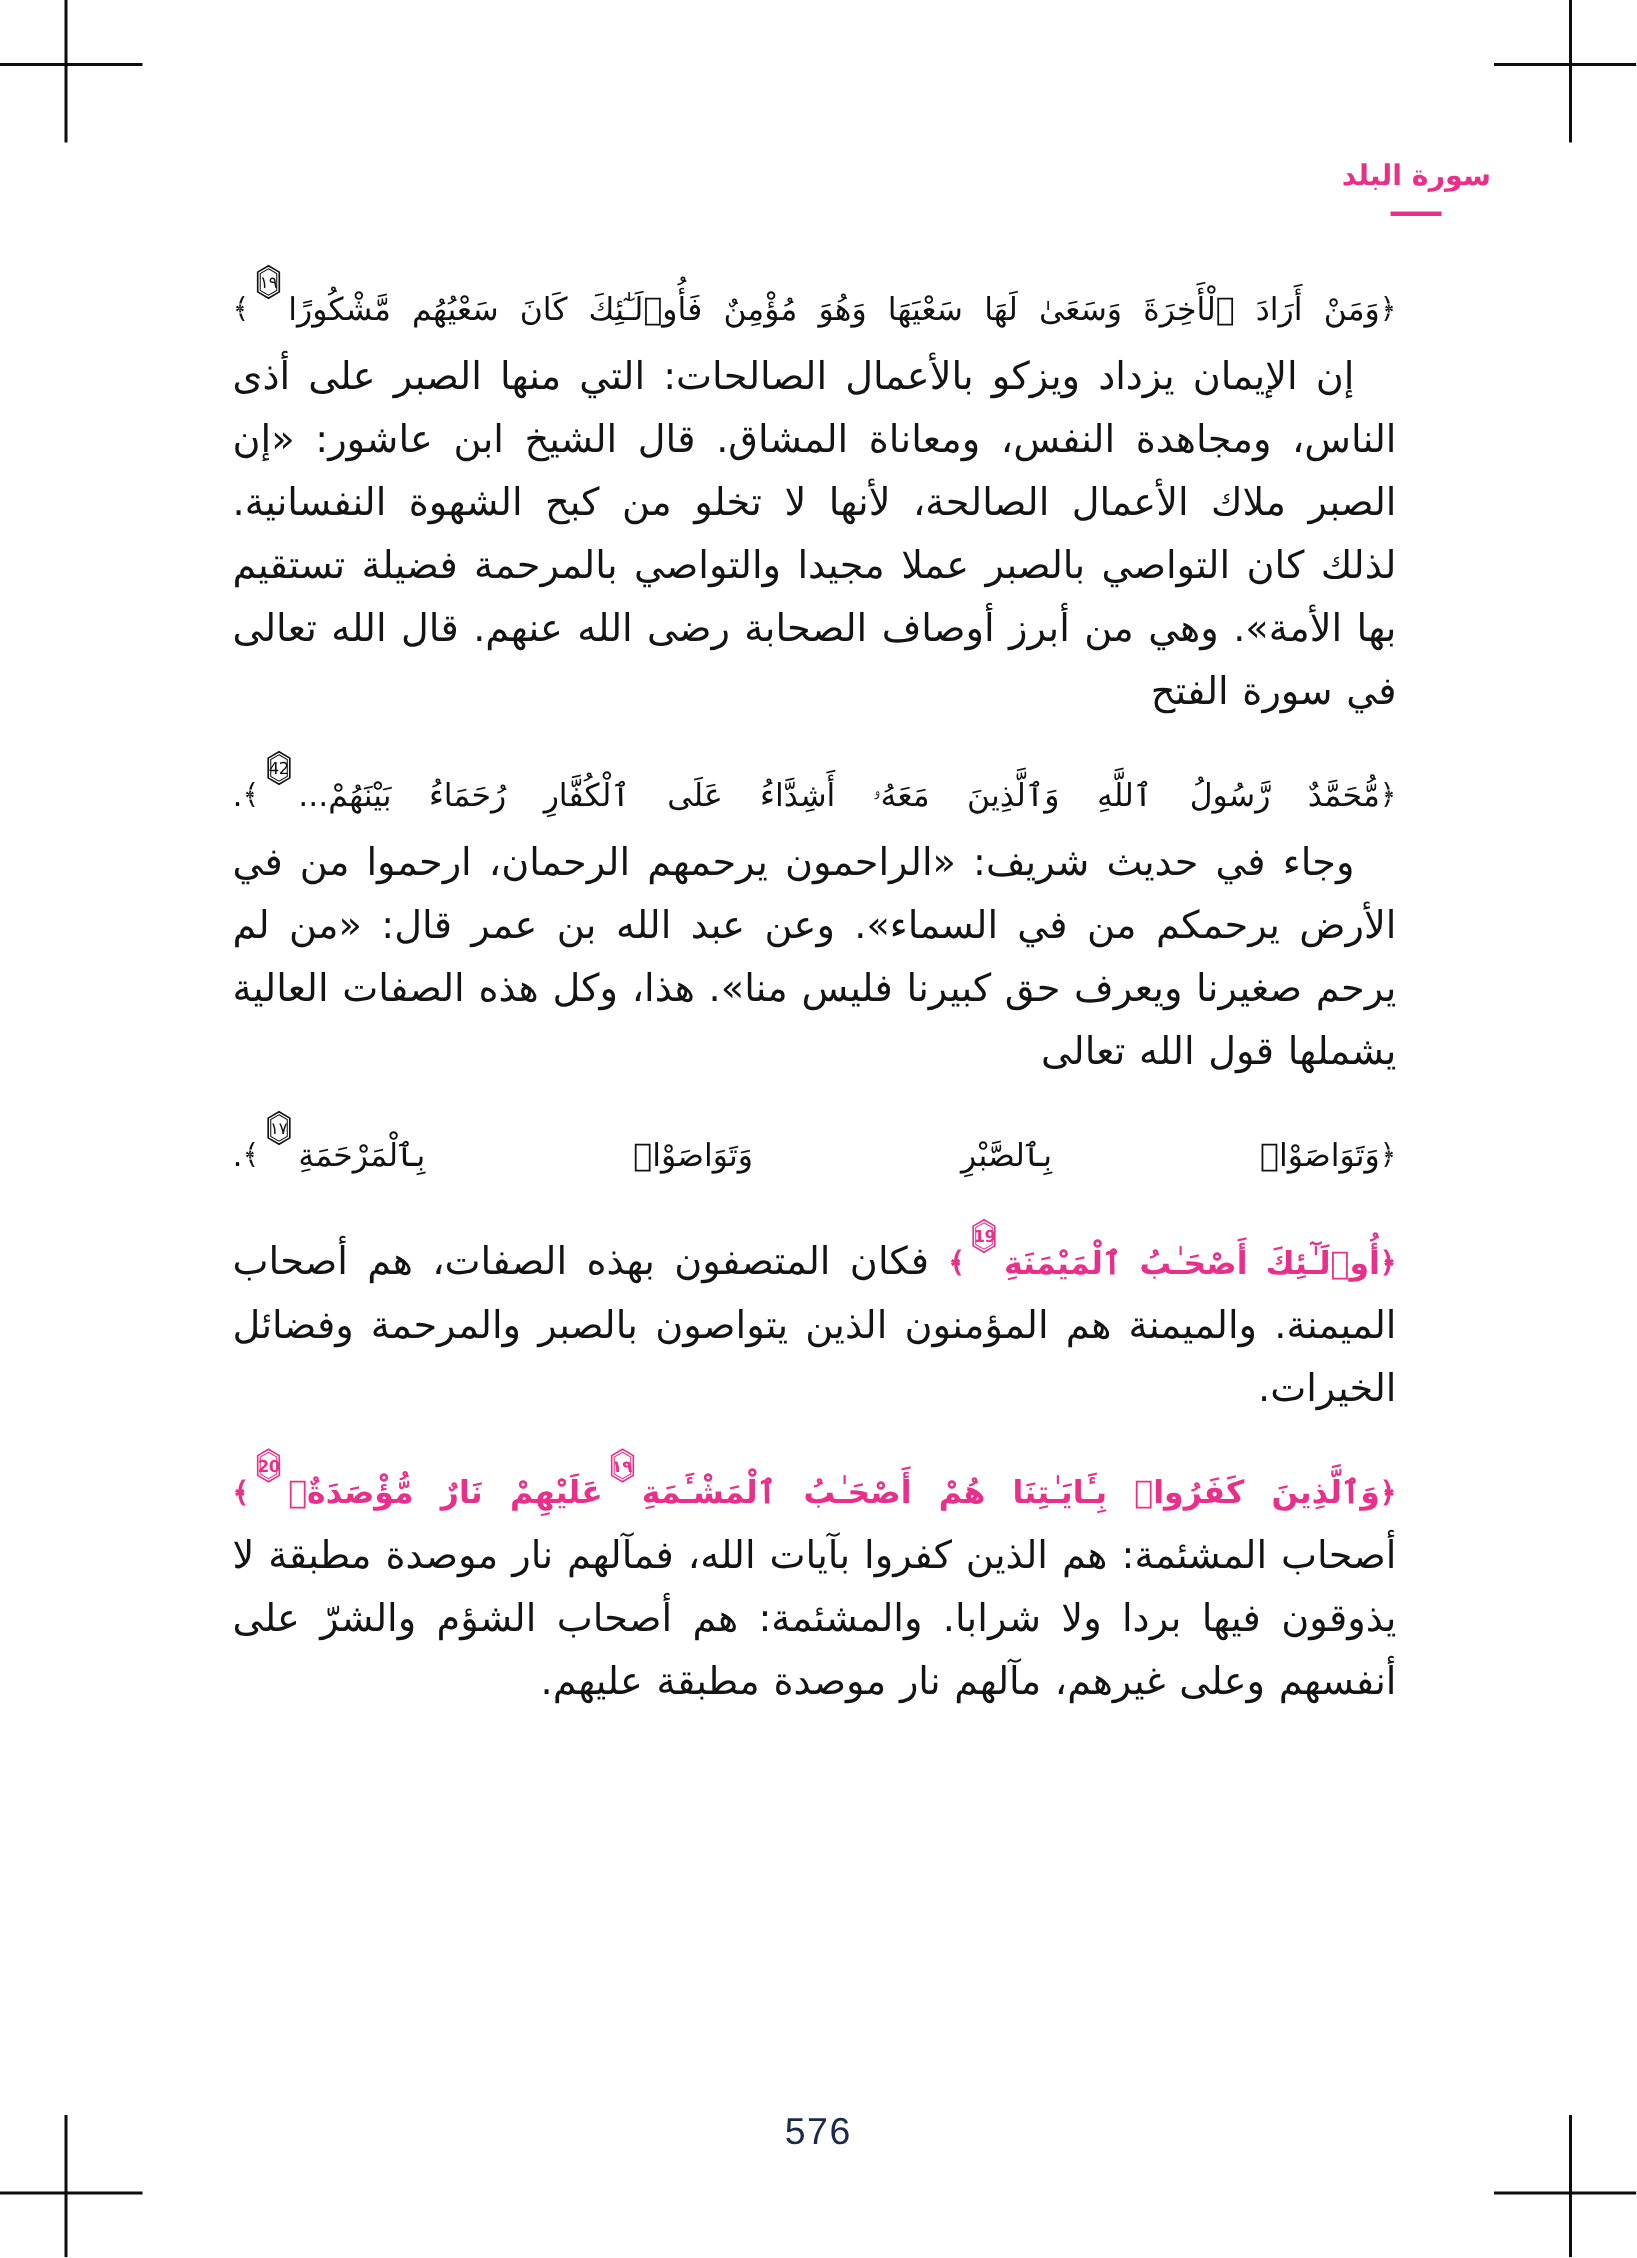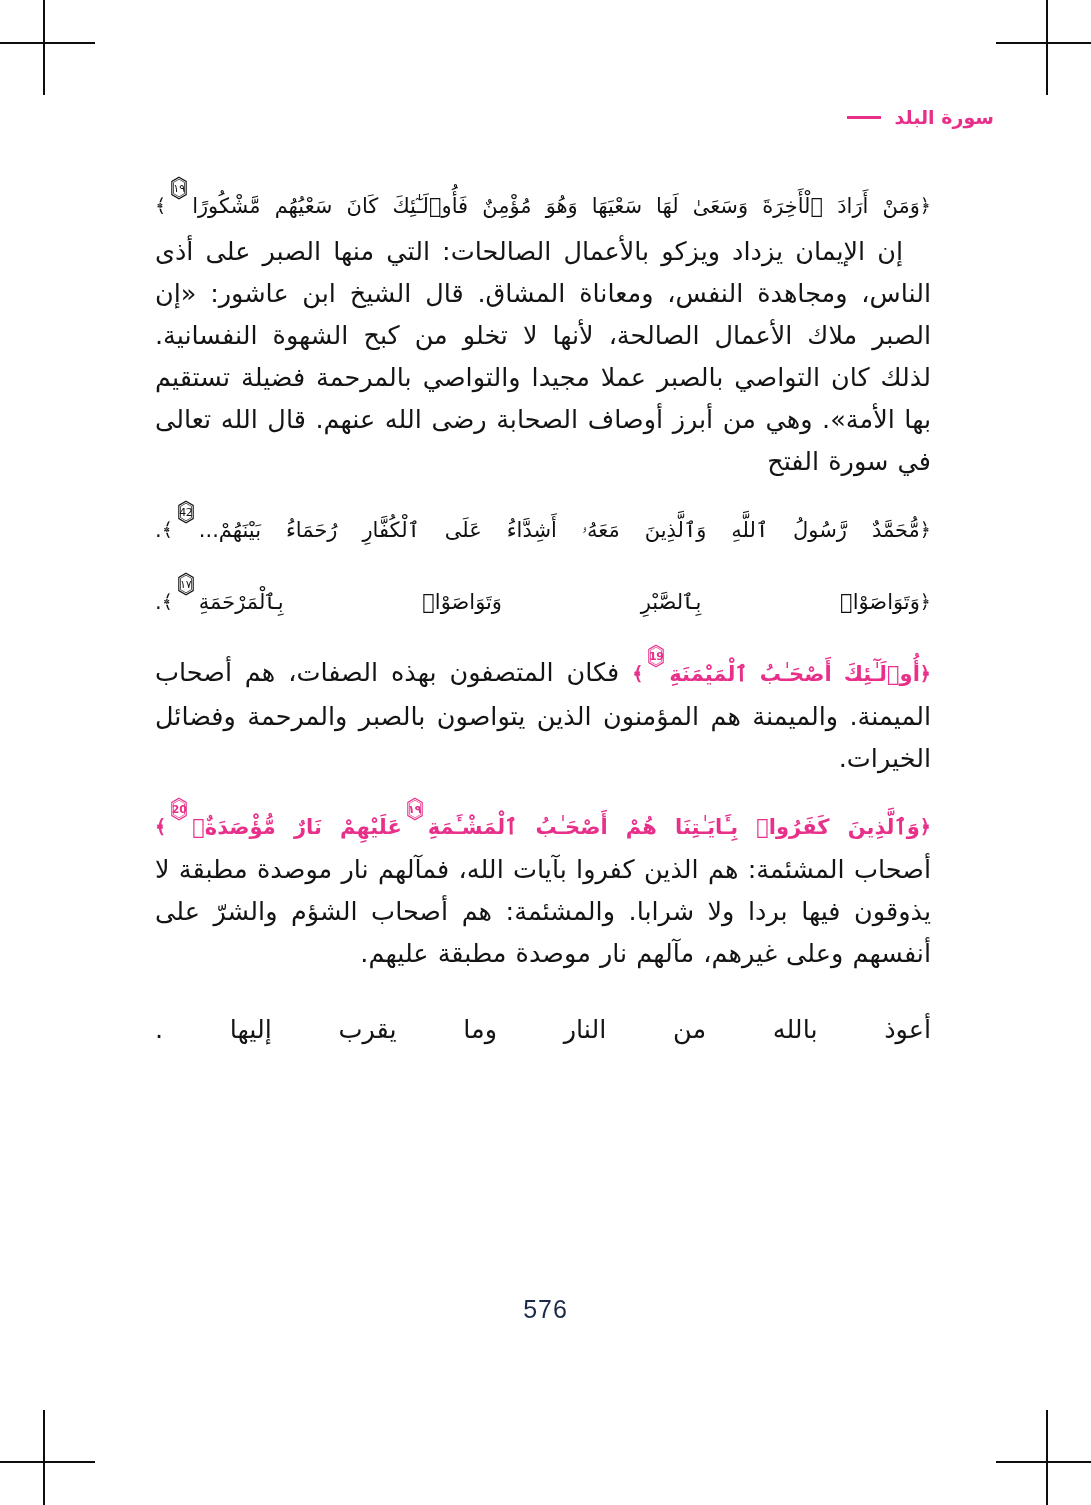--- a/index.html
+++ b/index.html
@@ -34,20 +34,21 @@
   .crop-bl-h { left: 0;     bottom: 42px; }
   .crop-br-v { right: 43px; bottom: 0; }
   .crop-br-h { right: 0;    bottom: 42px; }
 
   
   .runhead {
     position: absolute;
     top: 108px;
     right: 97px;
     display: flex;
+    flex-direction: column;
     align-items: center;
     gap: 14px;
     direction: rtl;
   }
   .runhead-title {
     color: #e8308a;
     font-family: "DejaVu Sans", sans-serif;
     font-size: 19px;
     font-weight: bold;
     letter-spacing: 0.5px;
@@ -150,21 +151,21 @@
     color: #141414;
     text-align: right;
     direction: rtl;
   }
 
   
   .folio {
     position: absolute;
     left: 0;
     right: 0;
-    top: 1295px;
+    top: 1407px;
     text-align: center;
     font-family: "Liberation Sans", sans-serif;
     font-size: 25px;
     color: #1b2a4a;
     letter-spacing: 1px;
   }
 </style>
 </head>
 <body>
 
@@ -196,20 +197,21 @@
 
     <p class="para indent last-right"><span>إن الإيمان يزداد ويزكو بالأعمال الصالحات: التي منها الصبر على أذى الناس، ومجاهدة النفس، ومعاناة المشاق. قال الشيخ ابن عاشور: «إن الصبر ملاك الأعمال الصالحة، لأنها لا تخلو من كبح الشهوة النفسانية. لذلك كان التواصي بالصبر عملا مجيدا والتواصي بالمرحمة فضيلة تستقيم بها الأمة». وهي من أبرز أوصاف الصحابة رضى الله عنهم. قال الله تعالى في سورة الفتح</span></p>
 
     <div class="ayah-row">
       <span class="ayah"><span class="brk">﴿</span><span>مُّحَمَّدٌ رَّسُولُ ٱللَّهِ وَٱلَّذِينَ مَعَهُۥ أَشِدَّاءُ عَلَى ٱلْكُفَّارِ رُحَمَاءُ بَيْنَهُمْ</span><span>...</span><span class="ayah-num"><svg viewBox="0 0 24 24" aria-hidden="true">
               <polygon points="12,1.2 19.2,5.4 19.2,18.6 12,22.8 4.8,18.6 4.8,5.4" fill="none" stroke="#111111" stroke-width="1.1"></polygon>
               <polygon points="12,3.2 17.5,6.4 17.5,17.6 12,20.8 6.5,17.6 6.5,6.4" fill="none" stroke="#111111" stroke-width="0.7"></polygon>
             </svg><span class="num-txt">42</span></span><span class="brk">﴾</span><span>.</span></span>
     </div>
 
+    <p class="para indent last-right"><span>وجاء في حديث شريف: «الراحمون يرحمهم الرحمان، ارحموا من في الأرض يرحمكم من في السماء». وعن عبد الله بن عمر قال: «من لم يرحم صغيرنا ويعرف حق كبيرنا فليس منا». هذا، وكل هذه الصفات العالية يشملها قول الله تعالى</span></p>
 
     <div class="ayah-row">
       <span class="ayah"><span class="brk">﴿</span><span>وَتَوَاصَوْا۟ بِٱلصَّبْرِ وَتَوَاصَوْا۟ بِٱلْمَرْحَمَةِ</span><span class="ayah-num"><svg viewBox="0 0 24 24" aria-hidden="true">
               <polygon points="12,1.2 19.2,5.4 19.2,18.6 12,22.8 4.8,18.6 4.8,5.4" fill="none" stroke="#111111" stroke-width="1.1"></polygon>
               <polygon points="12,3.2 17.5,6.4 17.5,17.6 12,20.8 6.5,17.6 6.5,6.4" fill="none" stroke="#111111" stroke-width="0.7"></polygon>
             </svg><span class="num-txt">١٧</span></span><span class="brk">﴾</span><span>.</span></span>
     </div>
 
     <p class="para last-right"><span class="ayah-pink"><span class="brk">﴿</span><span>أُو۟لَـٰٓئِكَ أَصْحَـٰبُ ٱلْمَيْمَنَةِ</span><span class="ayah-num"><svg viewBox="0 0 24 24" aria-hidden="true">
               <polygon points="12,1.2 19.2,5.4 19.2,18.6 12,22.8 4.8,18.6 4.8,5.4" fill="none" stroke="#e8308a" stroke-width="1.1"></polygon>
@@ -221,19 +223,18 @@
               <polygon points="12,1.2 19.2,5.4 19.2,18.6 12,22.8 4.8,18.6 4.8,5.4" fill="none" stroke="#e8308a" stroke-width="1.1"></polygon>
               <polygon points="12,3.2 17.5,6.4 17.5,17.6 12,20.8 6.5,17.6 6.5,6.4" fill="none" stroke="#e8308a" stroke-width="0.7"></polygon>
             </svg><span class="num-txt">١٩</span></span><span>عَلَيْهِمْ نَارٌ مُّؤْصَدَةٌۢ</span><span class="ayah-num"><svg viewBox="0 0 24 24" aria-hidden="true">
               <polygon points="12,1.2 19.2,5.4 19.2,18.6 12,22.8 4.8,18.6 4.8,5.4" fill="none" stroke="#e8308a" stroke-width="1.1"></polygon>
               <polygon points="12,3.2 17.5,6.4 17.5,17.6 12,20.8 6.5,17.6 6.5,6.4" fill="none" stroke="#e8308a" stroke-width="0.7"></polygon>
             </svg><span class="num-txt">20</span></span><span class="brk">﴾</span></span>
       <span>أصحاب المشئمة: هم الذين كفروا بآيات الله، فمآلهم نار موصدة مطبقة لا يذوقون فيها بردا ولا شرابا. والمشئمة: هم أصحاب الشؤم والشرّ على أنفسهم وعلى غيرهم، مآلهم نار موصدة مطبقة عليهم.</span></p>
 
     <div class="gap-med"></div>
 
-    <div class="closing"><span>أعوذ بالله من النار وما يقرب إليها .</span></div>
 
   </div>
 
   <div class="folio"><span>576</span></div>
 
 </div>
 
 </body></html>

